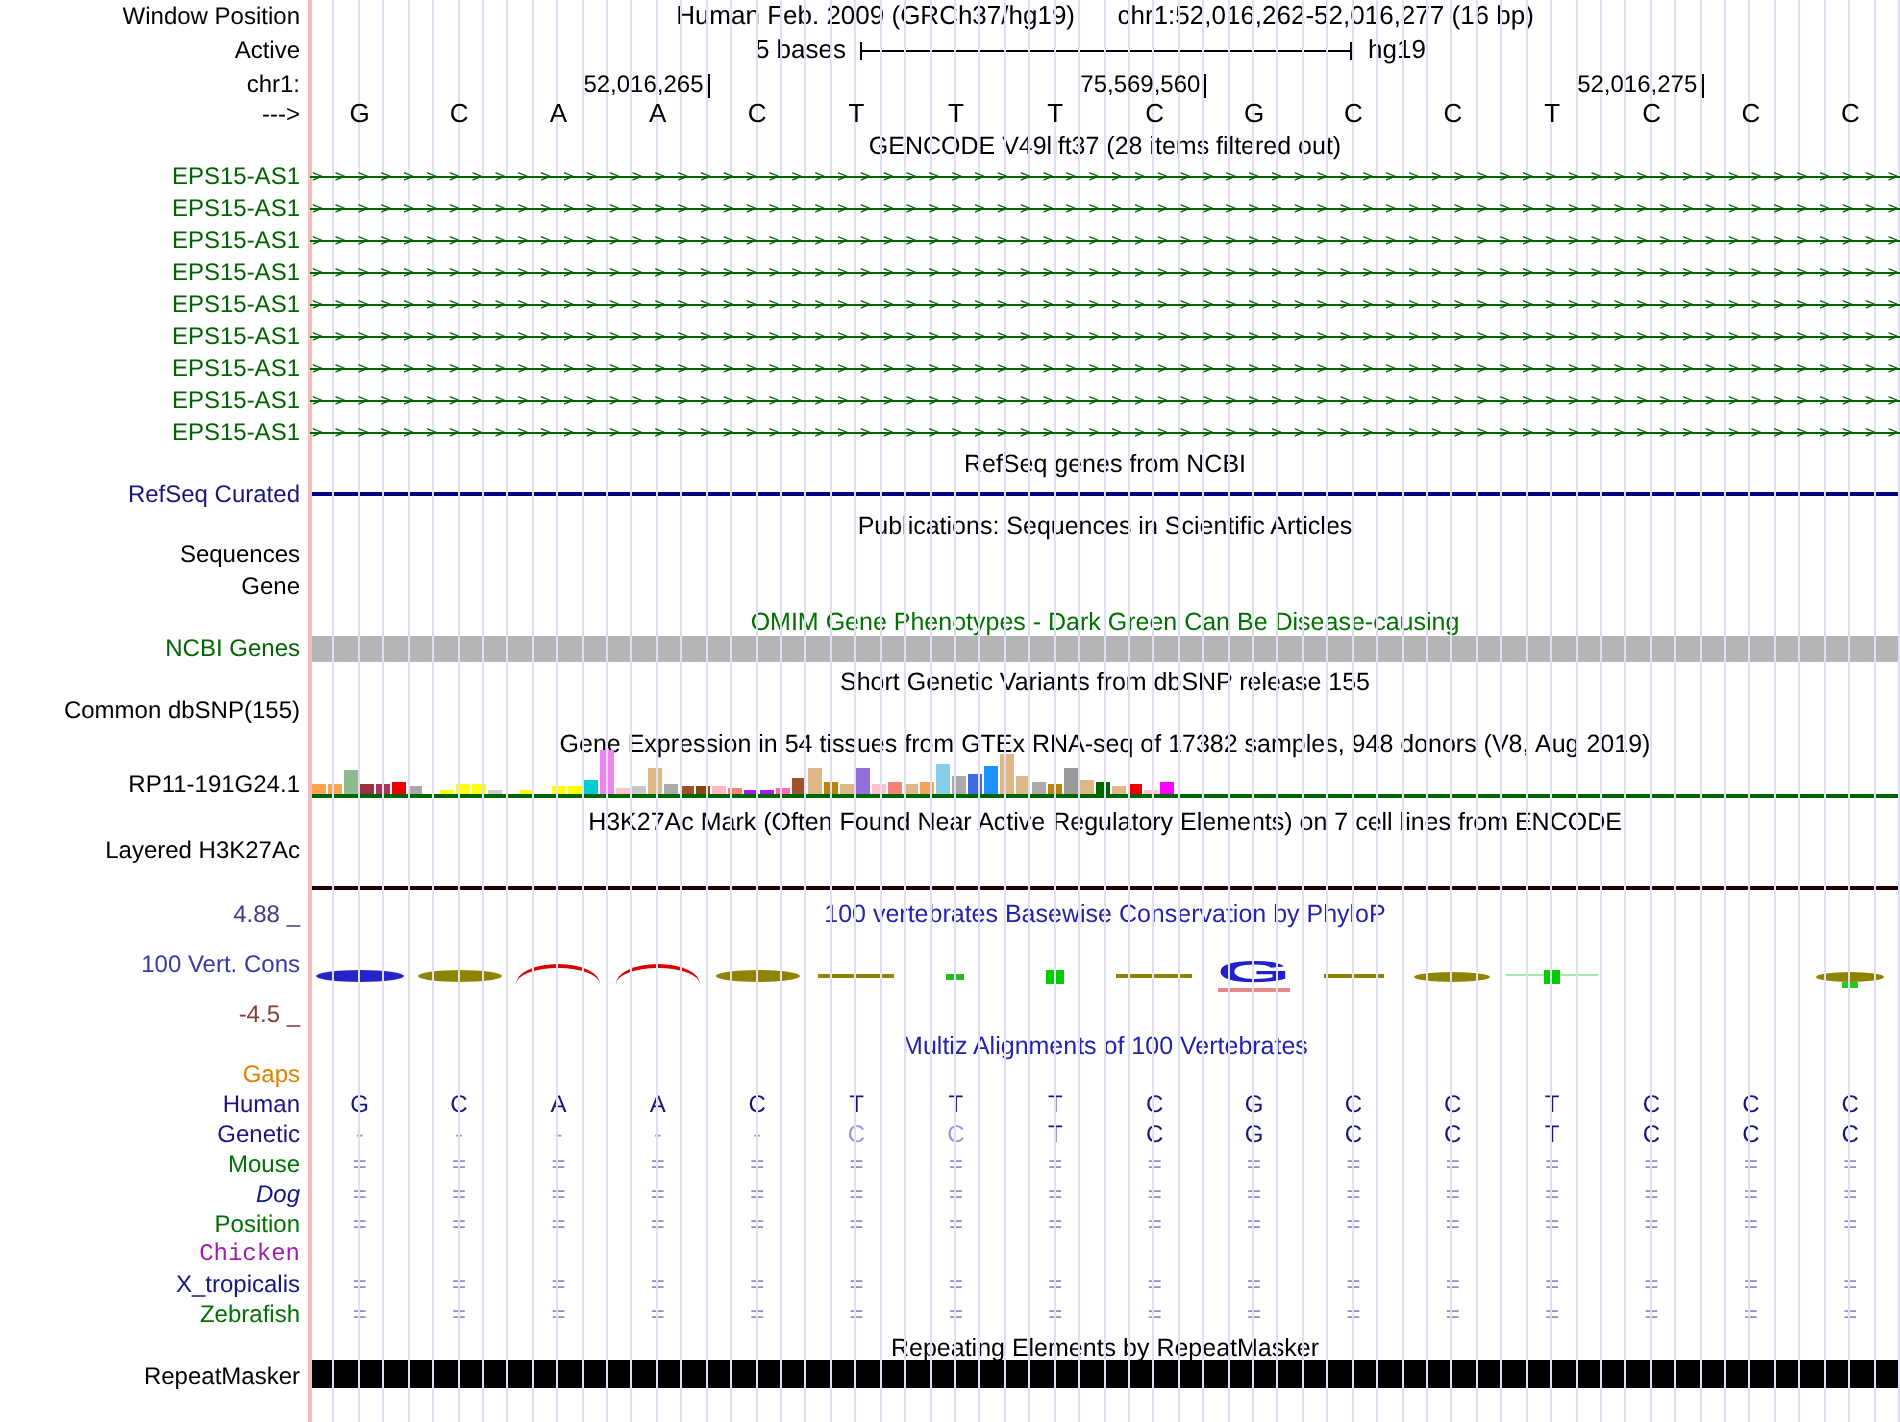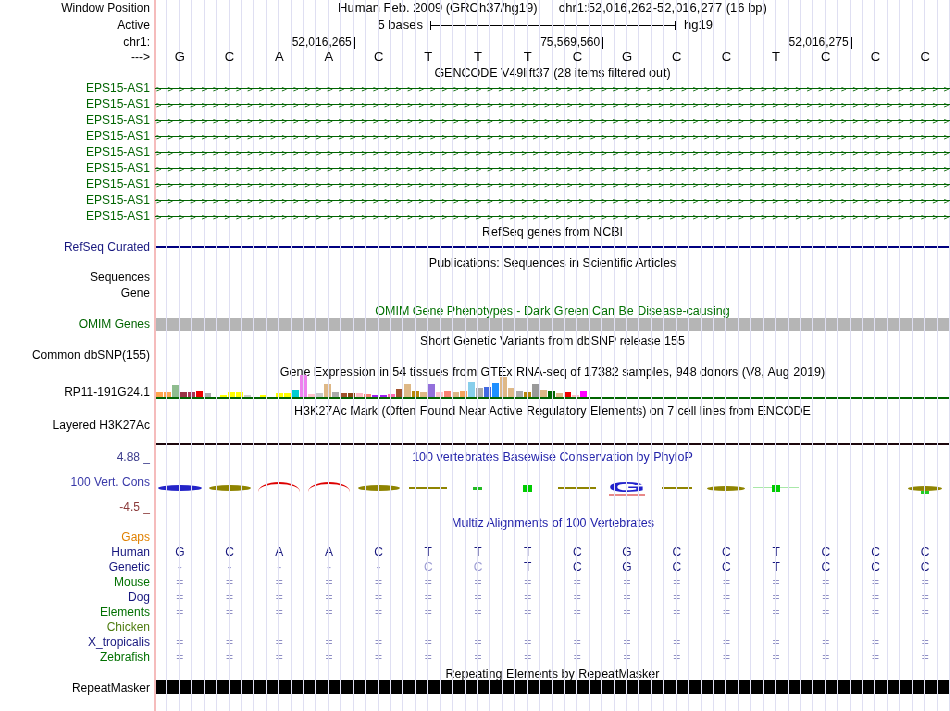--- a/index.html
+++ b/index.html
@@ -50,21 +50,21 @@
 
   <div class="title" style="top:225px">RefSeq genes from NCBI</div>
   <div class="lbl navy" style="top:240px">RefSeq Curated</div>
   <div class="hbar" style="top:246px;height:2px;background:#000080"></div>
 
   <div class="title" style="top:256px">Publications: Sequences in Scientific Articles</div>
   <div class="lbl" style="top:270px">Sequences</div>
   <div class="lbl" style="top:286px">Gene</div>
 
   <div class="title omim-title" style="top:304px">OMIM Gene Phenotypes - Dark Green Can Be Disease-causing</div>
-  <div class="lbl green" style="top:317px">OMIM Genes</div>
+  <div class="lbl green" style="top:317px">NCBI Genes</div>
   <div class="hbar" style="top:318px;height:13px;background:#b5b5b5"></div>
 
   <div class="title" style="top:334px">Short Genetic Variants from dbSNP release 155</div>
   <div class="lbl" style="top:348px">Common dbSNP(155)</div>
 
   <div class="title" style="top:365px">Gene Expression in 54 tissues from GTEx RNA-seq of 17382 samples, 948 donors (V8, Aug 2019)</div>
   <div class="lbl" style="top:385px">RP11-191G24.1</div>
   <div id="gtex-bars">
       <div style="position: absolute; left: 156px; top: 392px; width: 7px; height: 5px; background: rgb(255, 165, 79);"></div>
       <div style="position: absolute; left: 164px; top: 392px; width: 7px; height: 5px; background: rgb(255, 165, 79);"></div>
@@ -195,55 +195,55 @@
       <div class="alncell" style="top: 575px; left: 477.969px; color: rgb(143, 143, 196);">=</div>
       <div class="alncell" style="top: 575px; left: 527.656px; color: rgb(143, 143, 196);">=</div>
       <div class="alncell" style="top: 575px; left: 577.344px; color: rgb(143, 143, 196);">=</div>
       <div class="alncell" style="top: 575px; left: 627.031px; color: rgb(143, 143, 196);">=</div>
       <div class="alncell" style="top: 575px; left: 676.719px; color: rgb(143, 143, 196);">=</div>
       <div class="alncell" style="top: 575px; left: 726.406px; color: rgb(143, 143, 196);">=</div>
       <div class="alncell" style="top: 575px; left: 776.094px; color: rgb(143, 143, 196);">=</div>
       <div class="alncell" style="top: 575px; left: 825.781px; color: rgb(143, 143, 196);">=</div>
       <div class="alncell" style="top: 575px; left: 875.469px; color: rgb(143, 143, 196);">=</div>
       <div class="alncell" style="top: 575px; left: 925.156px; color: rgb(143, 143, 196);">=</div>
-      <div class="lbl" style="top: 590px; color: rgb(22, 22, 126);">Dog</div>
+      <div class="lbl" style="top: 590px; color: rgb(22, 22, 126); font-style: italic;">Dog</div>
       <div class="alncell" style="top: 590px; left: 179.844px; color: rgb(143, 143, 196);">=</div>
       <div class="alncell" style="top: 590px; left: 229.531px; color: rgb(143, 143, 196);">=</div>
       <div class="alncell" style="top: 590px; left: 279.219px; color: rgb(143, 143, 196);">=</div>
       <div class="alncell" style="top: 590px; left: 328.906px; color: rgb(143, 143, 196);">=</div>
       <div class="alncell" style="top: 590px; left: 378.594px; color: rgb(143, 143, 196);">=</div>
       <div class="alncell" style="top: 590px; left: 428.281px; color: rgb(143, 143, 196);">=</div>
       <div class="alncell" style="top: 590px; left: 477.969px; color: rgb(143, 143, 196);">=</div>
       <div class="alncell" style="top: 590px; left: 527.656px; color: rgb(143, 143, 196);">=</div>
       <div class="alncell" style="top: 590px; left: 577.344px; color: rgb(143, 143, 196);">=</div>
       <div class="alncell" style="top: 590px; left: 627.031px; color: rgb(143, 143, 196);">=</div>
       <div class="alncell" style="top: 590px; left: 676.719px; color: rgb(143, 143, 196);">=</div>
       <div class="alncell" style="top: 590px; left: 726.406px; color: rgb(143, 143, 196);">=</div>
       <div class="alncell" style="top: 590px; left: 776.094px; color: rgb(143, 143, 196);">=</div>
       <div class="alncell" style="top: 590px; left: 825.781px; color: rgb(143, 143, 196);">=</div>
       <div class="alncell" style="top: 590px; left: 875.469px; color: rgb(143, 143, 196);">=</div>
       <div class="alncell" style="top: 590px; left: 925.156px; color: rgb(143, 143, 196);">=</div>
-      <div class="lbl" style="top: 605px; color: rgb(0, 112, 0);">Elements</div>
+      <div class="lbl" style="top: 605px; color: rgb(0, 112, 0);">Position</div>
       <div class="alncell" style="top: 605px; left: 179.844px; color: rgb(143, 143, 196);">=</div>
       <div class="alncell" style="top: 605px; left: 229.531px; color: rgb(143, 143, 196);">=</div>
       <div class="alncell" style="top: 605px; left: 279.219px; color: rgb(143, 143, 196);">=</div>
       <div class="alncell" style="top: 605px; left: 328.906px; color: rgb(143, 143, 196);">=</div>
       <div class="alncell" style="top: 605px; left: 378.594px; color: rgb(143, 143, 196);">=</div>
       <div class="alncell" style="top: 605px; left: 428.281px; color: rgb(143, 143, 196);">=</div>
       <div class="alncell" style="top: 605px; left: 477.969px; color: rgb(143, 143, 196);">=</div>
       <div class="alncell" style="top: 605px; left: 527.656px; color: rgb(143, 143, 196);">=</div>
       <div class="alncell" style="top: 605px; left: 577.344px; color: rgb(143, 143, 196);">=</div>
       <div class="alncell" style="top: 605px; left: 627.031px; color: rgb(143, 143, 196);">=</div>
       <div class="alncell" style="top: 605px; left: 676.719px; color: rgb(143, 143, 196);">=</div>
       <div class="alncell" style="top: 605px; left: 726.406px; color: rgb(143, 143, 196);">=</div>
       <div class="alncell" style="top: 605px; left: 776.094px; color: rgb(143, 143, 196);">=</div>
       <div class="alncell" style="top: 605px; left: 825.781px; color: rgb(143, 143, 196);">=</div>
       <div class="alncell" style="top: 605px; left: 875.469px; color: rgb(143, 143, 196);">=</div>
       <div class="alncell" style="top: 605px; left: 925.156px; color: rgb(143, 143, 196);">=</div>
-      <div class="lbl" style="top: 620px; color: #4d7c0f;">Chicken</div>
+      <div class="lbl" style="top: 620px; color: #a21caf; font-family: Liberation Mono, monospace;">Chicken</div>
       <div class="lbl" style="top: 635px; color: rgb(22, 22, 126);">X_tropicalis</div>
       <div class="alncell" style="top: 635px; left: 179.844px; color: rgb(143, 143, 196);">=</div>
       <div class="alncell" style="top: 635px; left: 229.531px; color: rgb(143, 143, 196);">=</div>
       <div class="alncell" style="top: 635px; left: 279.219px; color: rgb(143, 143, 196);">=</div>
       <div class="alncell" style="top: 635px; left: 328.906px; color: rgb(143, 143, 196);">=</div>
       <div class="alncell" style="top: 635px; left: 378.594px; color: rgb(143, 143, 196);">=</div>
       <div class="alncell" style="top: 635px; left: 428.281px; color: rgb(143, 143, 196);">=</div>
       <div class="alncell" style="top: 635px; left: 477.969px; color: rgb(143, 143, 196);">=</div>
       <div class="alncell" style="top: 635px; left: 527.656px; color: rgb(143, 143, 196);">=</div>
       <div class="alncell" style="top: 635px; left: 577.344px; color: rgb(143, 143, 196);">=</div>

